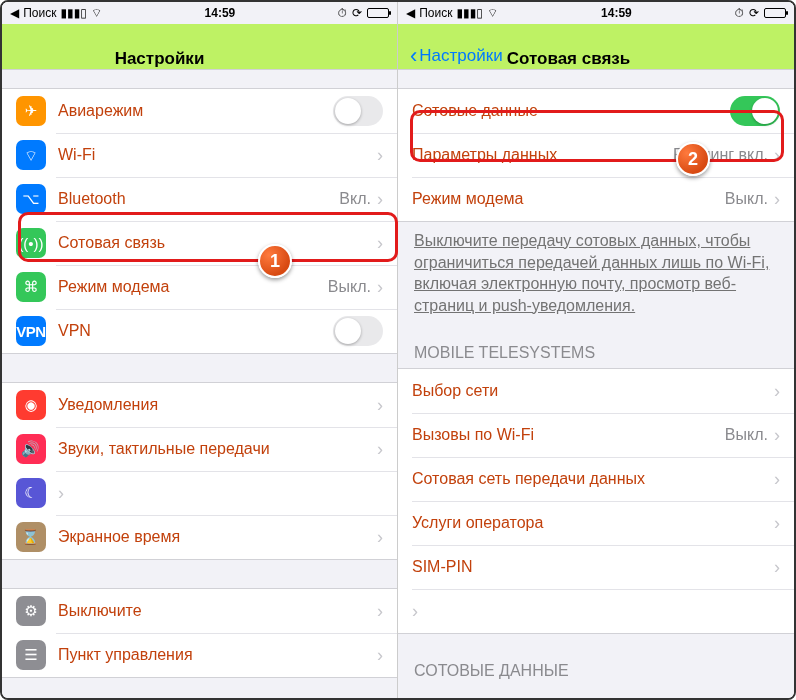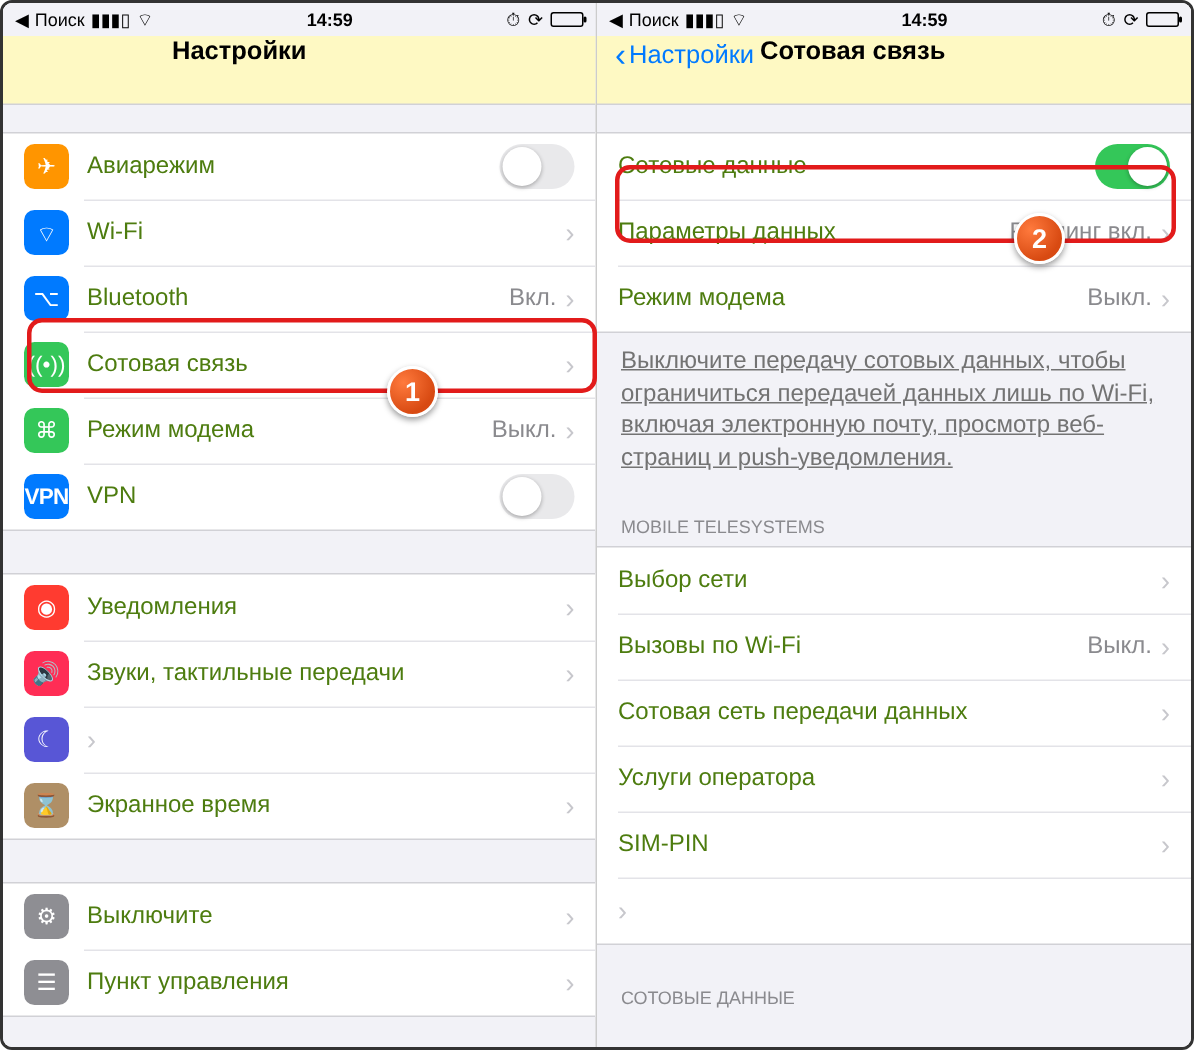--- a/index.html
+++ b/index.html
@@ -42,39 +42,39 @@
     border: 1px solid #000; border-radius: 2px; position: relative;
   }
   .battery::after {
     content: ""; position: absolute; right: -3px; top: 2px;
     width: 2px; height: 4px; background: #000; border-radius: 1px;
   }
   .battery .fill { height: 100%; width: 60%; background: #000; }
 
   
   .navhdr {
-    display: flex; align-items: flex-start;
+    display: flex; align-items: flex-end;
     height: 46px; padding: 0 12px;
-    background: #fef9c3;
+    background: #bef264;
     border-bottom: 1px solid #d1d1d6;
   }
   .navhdr .back {
     display: flex; align-items: center; gap: 2px;
     color: #007aff; font-size: 17px;
   }
   .navhdr .title {
     flex: 1; text-align: center; font-weight: 600; font-size: 17px;
   }
   .navhdr .title.offset { margin-left: -80px; }
 
   .scroll { flex: 1; overflow-y: auto; }
   .group { margin-top: 28px; }
   .group:first-child { margin-top: 18px; }
   .group-header {
-    font-size: 12px; color: #8a8a8e;
+    font-size: 16px; color: #8a8a8e;
     padding: 0 16px 6px; text-transform: none;
   }
   .cell-list {
     background: #fff;
     border-top: 1px solid #d1d1d6;
     border-bottom: 1px solid #d1d1d6;
   }
   .cell {
     display: flex; align-items: center;
     min-height: 44px;
@@ -85,21 +85,21 @@
     content: ""; position: absolute; top: 0; left: 54px; right: 0;
     height: 1px; background: #e3e3e8;
   }
   .cell.noicon + .cell.noicon::before,
   .cell.noicon::before { left: 14px; }
   .cell .icon {
     width: 30px; height: 30px; border-radius: 7px;
     display: flex; align-items: center; justify-content: center;
     color: #fff; font-size: 15px; margin-right: 12px; flex-shrink: 0;
   }
-  .cell .label { flex: 1; font-size: 16px; color: #4d7c0f; }
+  .cell .label { flex: 1; font-size: 16px; color: #c2410c; }
   .cell .value { font-size: 16px; color: #8a8a8e; margin-right: 6px; }
   .cell .chev { color: #c7c7cc; font-size: 18px; }
   .toggle {
     width: 50px; height: 30px; border-radius: 15px;
     background: #e9e9eb; position: relative; flex-shrink: 0;
   }
   .toggle.on { background: #34c759; }
   .toggle .knob {
     position: absolute; top: 2px; width: 26px; height: 26px;
     border-radius: 50%; background: #fff;

